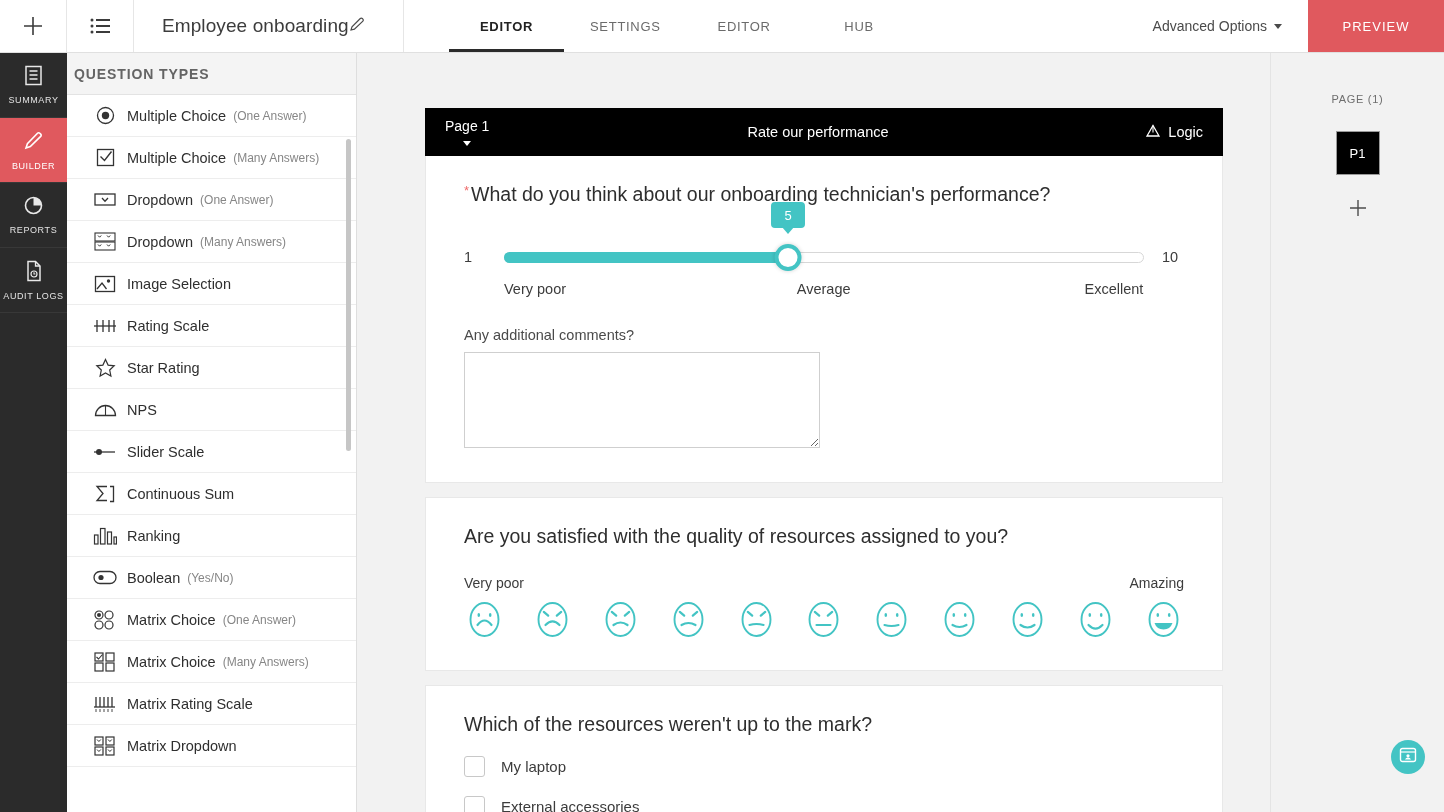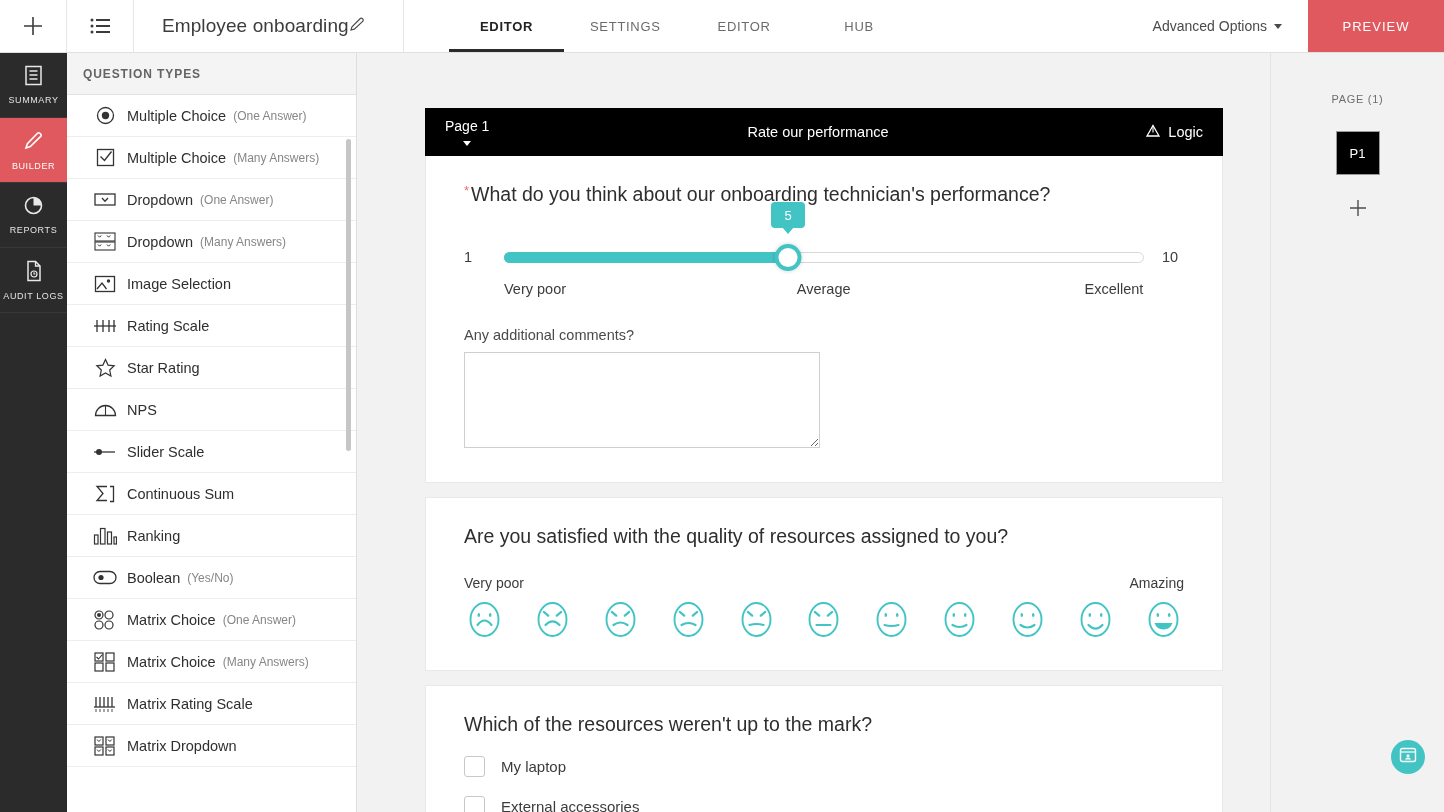--- a/index.html
+++ b/index.html
@@ -69,22 +69,22 @@
   .rail-item.active { background: #e0595e; }
   .rail-item.active .lbl { color: #fff; }
 
   
   .qpanel {
     position: absolute; top: 53px; left: 67px; width: 290px; height: 759px;
     background: #ffffff; border-right: 1px solid #dedede; overflow: hidden;
   }
   .qpanel-head {
     height: 42px; background: #f4f4f4; border-bottom: 1px solid #e3e3e3;
-    display: flex; align-items: center; padding-left: 16px;
-    font-size: 12px; letter-spacing: .9px; color: #646464; font-weight: bold;
+    display: flex; align-items: center; padding-left: 7px;
+    font-size: 14px; letter-spacing: .9px; color: #646464; font-weight: bold;
   }
   .qlist { position: relative; height: 717px; }
   .qrow {
     height: 42px; display: flex; align-items: center;
     border-bottom: 1px solid #ededed; cursor: pointer; padding-left: 16px;
   }
   .qicon {
     width: 44px; min-width: 44px; display: flex;
     align-items: center; justify-content: center; color: #333;
   }

